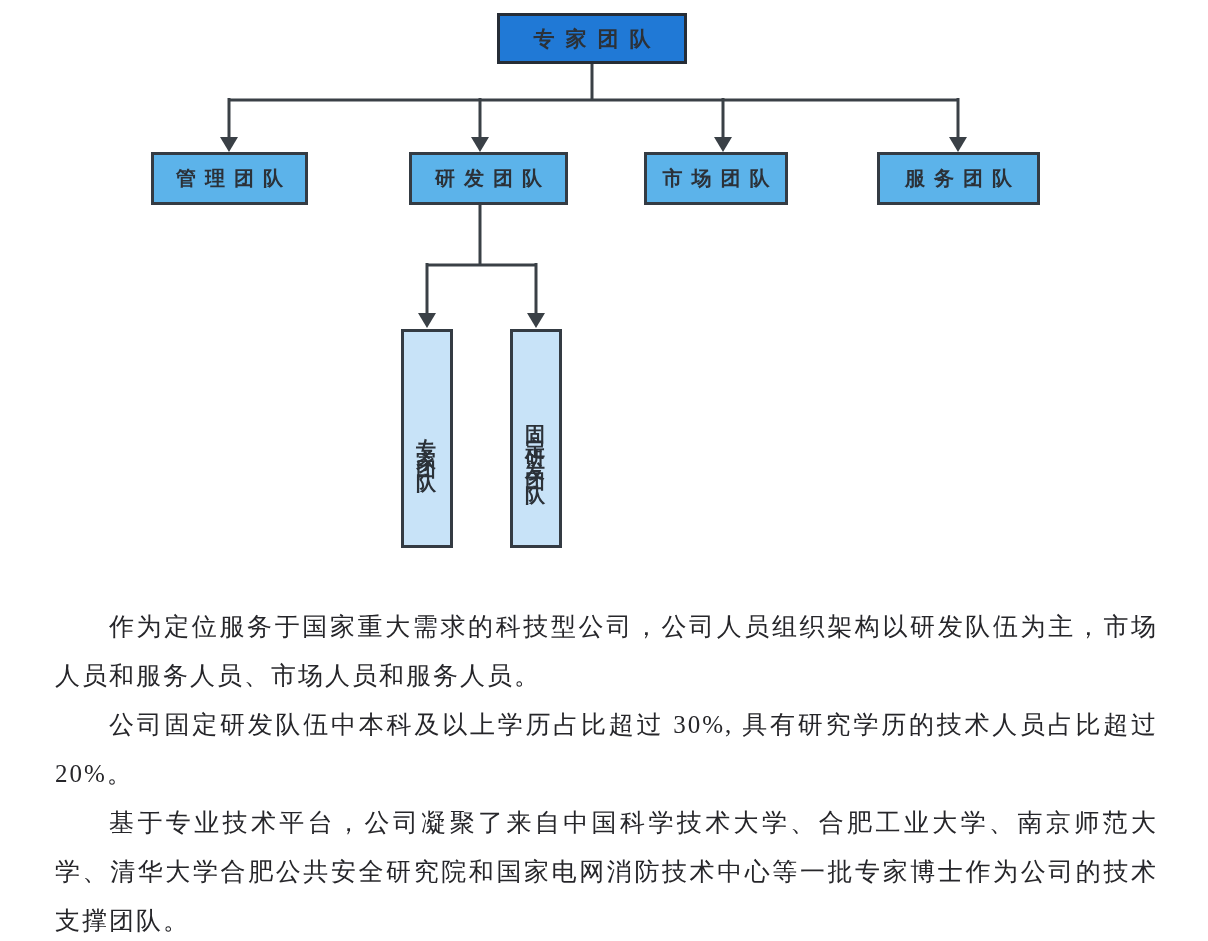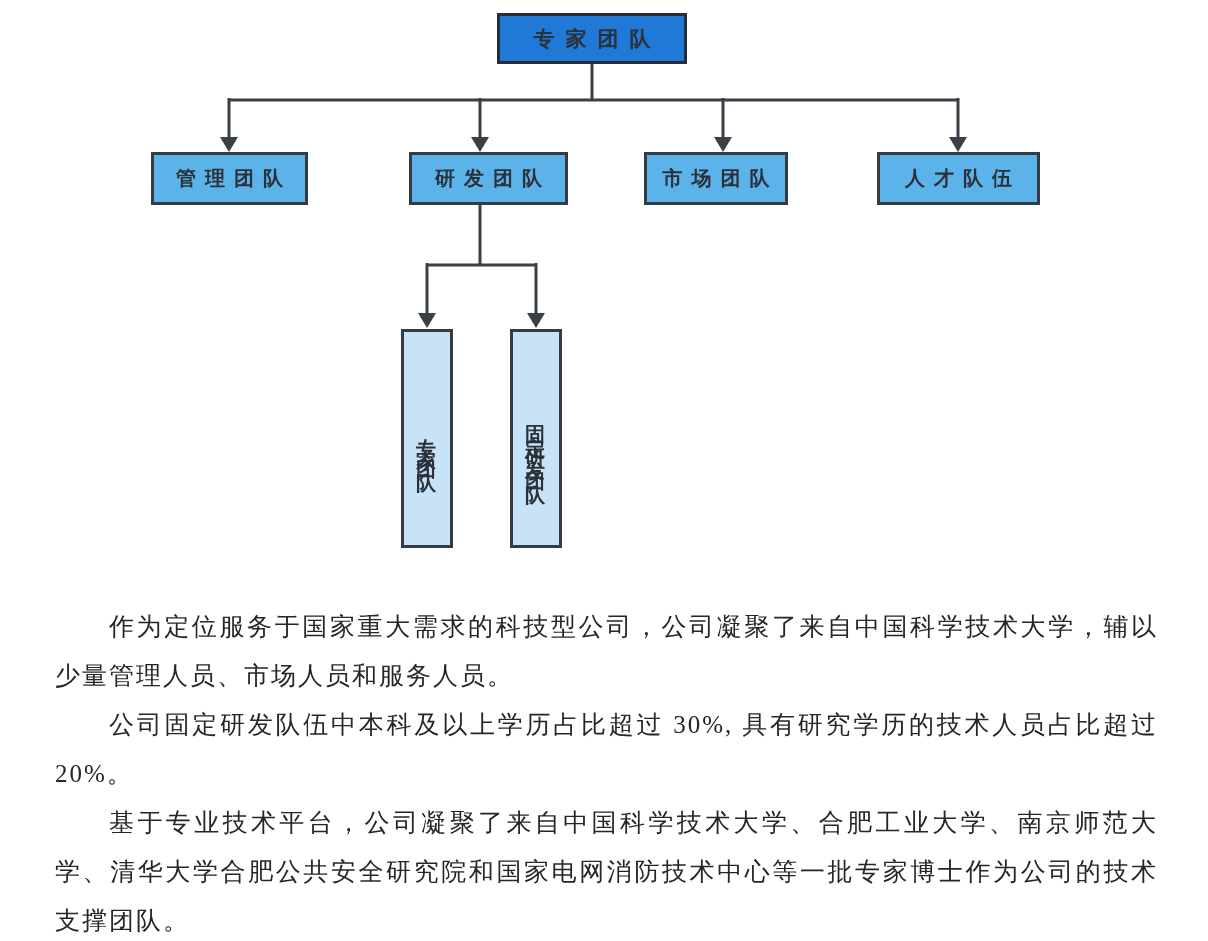--- a/index.html
+++ b/index.html
@@ -115,29 +115,29 @@
   <div class="node team t-mgmt">
     <span class="lbl">管理团队</span>
   </div>
   <div class="node team t-rd">
     <span class="lbl">研发团队</span>
   </div>
   <div class="node team t-mkt">
     <span class="lbl">市场团队</span>
   </div>
   <div class="node team t-svc">
-    <span class="lbl">人才队伍</span>
+    <span class="lbl">服务团队</span>
   </div>
 
   <div class="node sub s-expert">
     <span class="lbl">专家团队</span>
   </div>
   <div class="node sub s-fixed">
     <span class="lbl">固定研发团队</span>
   </div>
 
 </div>
 
 <div class="body-text">
-  <p>作为定位服务于国家重大需求的科技型公司，公司凝聚了来自中国科学技术大学，辅以少量管理人员、市场人员和服务人员。</p>
+  <p>作为定位服务于国家重大需求的科技型公司，公司人员组织架构以研发队伍为主，市场人员和服务人员、市场人员和服务人员。</p>
   <p>公司固定研发队伍中本科及以上学历占比超过 30%, 具有研究学历的技术人员占比超过20%。</p>
   <p>基于专业技术平台，公司凝聚了来自中国科学技术大学、合肥工业大学、南京师范大学、清华大学合肥公共安全研究院和国家电网消防技术中心等一批专家博士作为公司的技术支撑团队。</p>
 </div>
 
 </body></html>

